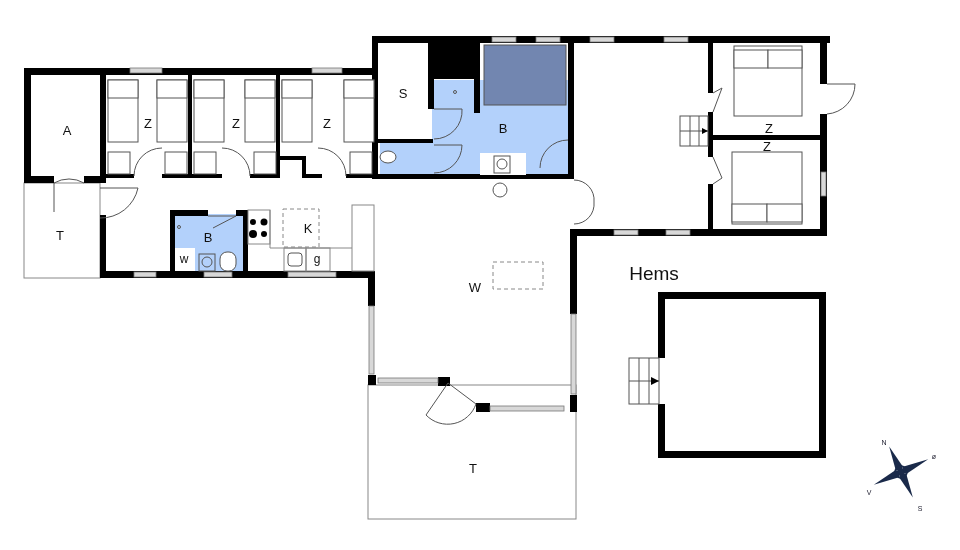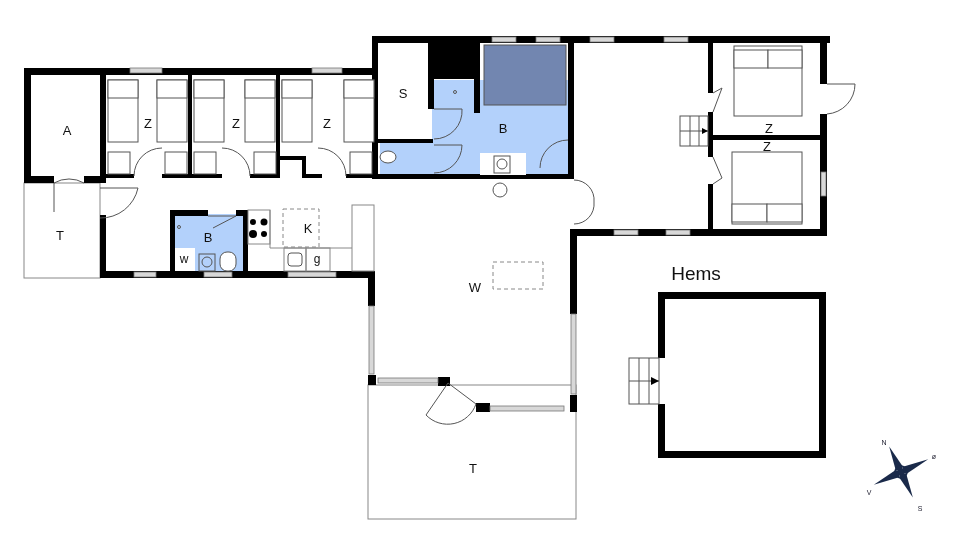--- a/index.html
+++ b/index.html
@@ -214,18 +214,18 @@
 <div class="lbl" style="left:503px;top:128px">B</div>
 <div class="lbl" style="left:769px;top:128px">Z</div>
 <div class="lbl" style="left:767px;top:146px">Z</div>
 <div class="lbl" style="left:60px;top:235px">T</div>
 <div class="lbl" style="left:208px;top:237px">B</div>
 <div class="lbl" style="left:184px;top:259px;font-size:12px">w</div>
 <div class="lbl" style="left:308px;top:228px">K</div>
 <div class="lbl" style="left:317px;top:259px;font-size:12px">g</div>
 <div class="lbl" style="left:475px;top:287px">W</div>
 <div class="lbl" style="left:473px;top:468px">T</div>
-<div class="lbl hems" style="left:696px;top:274px">Hems</div>
+<div class="lbl hems" style="left:654px;top:274px">Hems</div>
 
 <div class="cmp" style="left:884px;top:442px">N</div>
 <div class="cmp" style="left:934px;top:456px">ø</div>
 <div class="cmp" style="left:920px;top:508px">S</div>
 <div class="cmp" style="left:869px;top:492px">V</div>
 
 </body></html>

